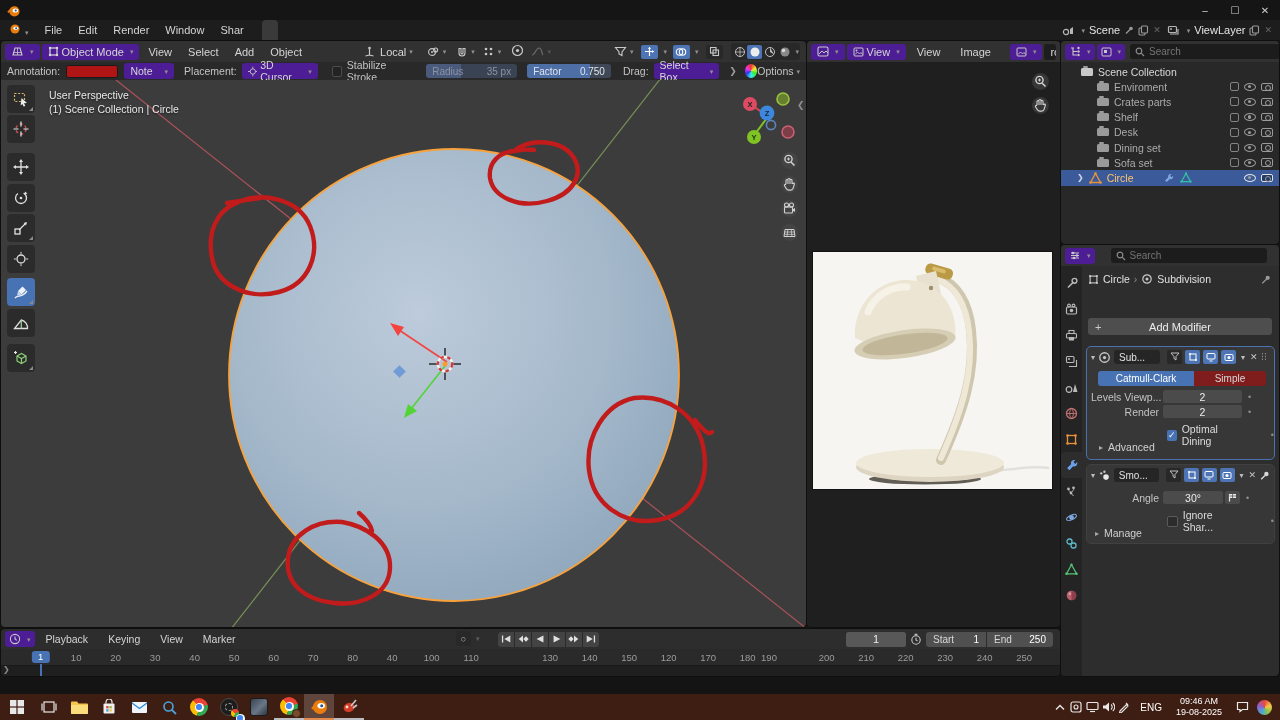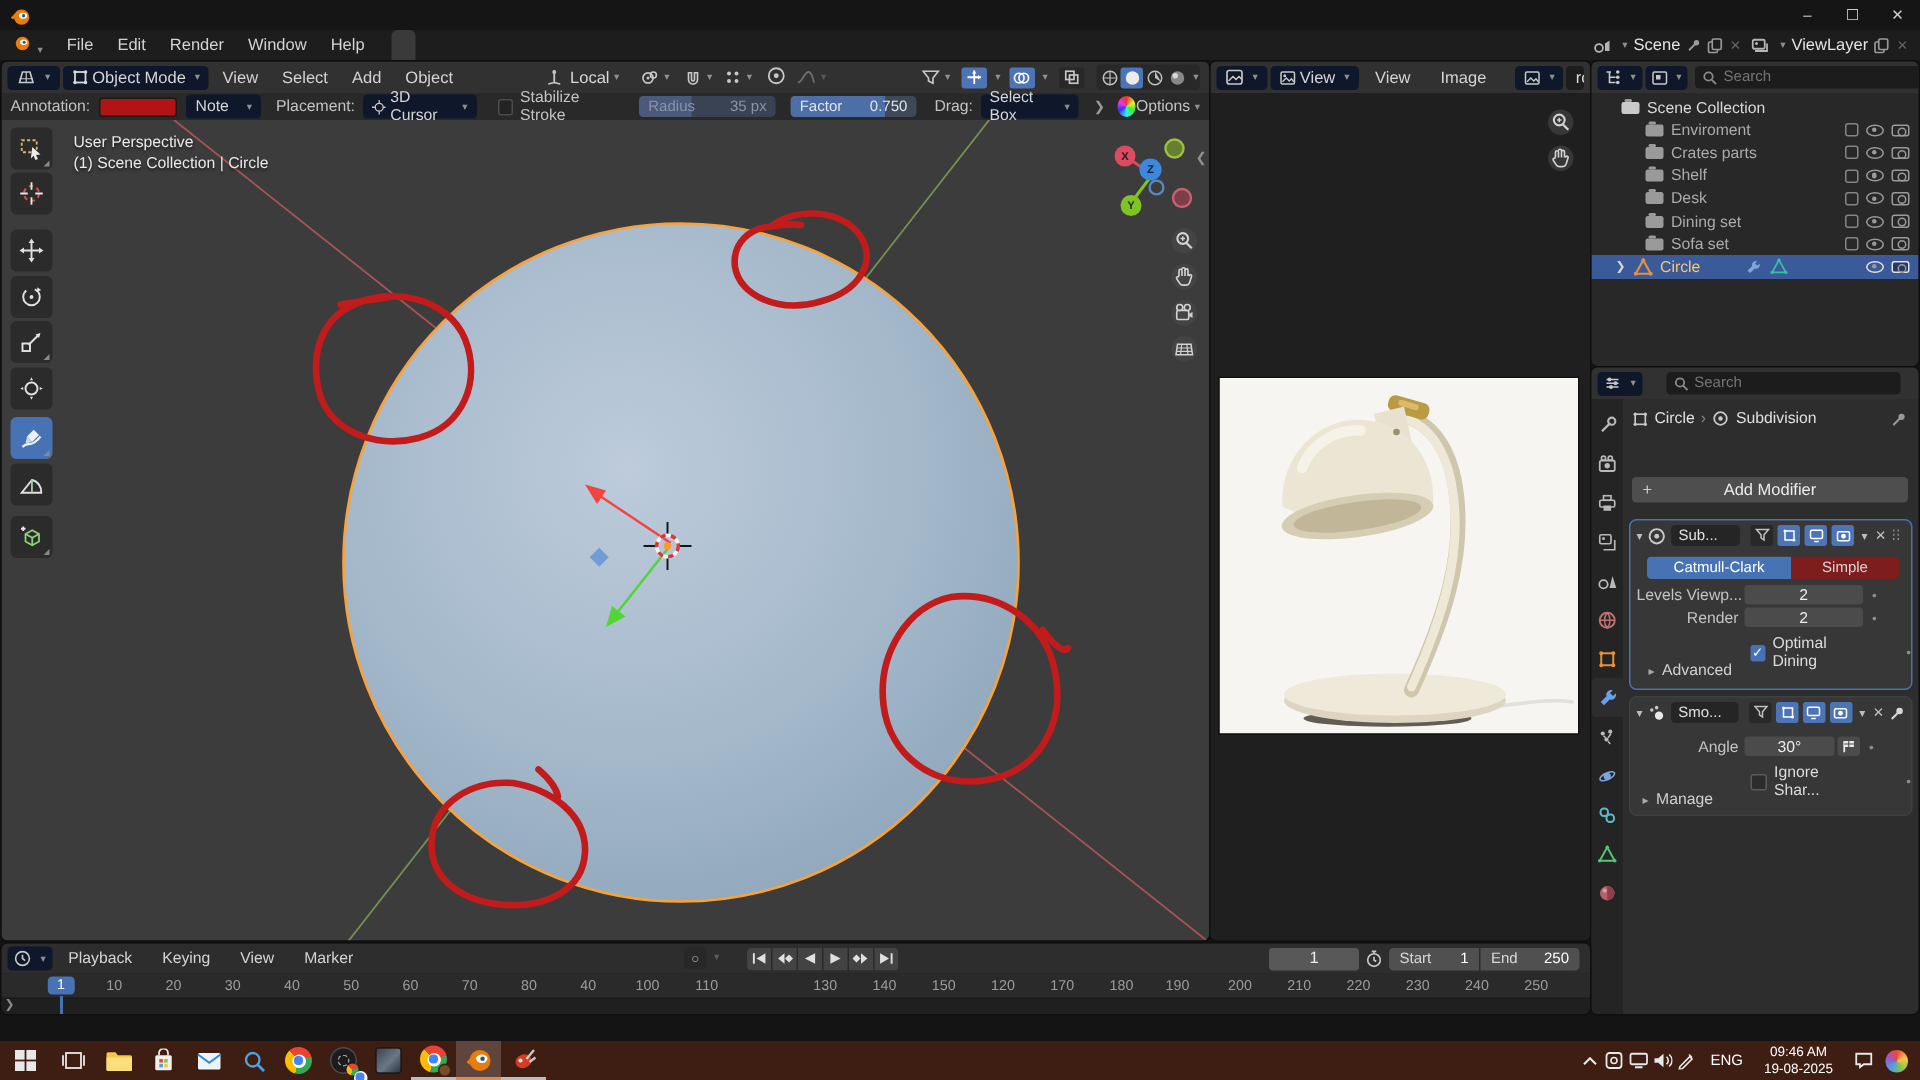--- a/index.html
+++ b/index.html
@@ -1,21 +1,21 @@
 <!DOCTYPE html>
 <html><head>
 <meta charset="utf-8">
 <style>
 *{margin:0;padding:0;box-sizing:border-box}
 body{width:1280px;height:720px;overflow:hidden;background:#000;font-family:"Liberation Sans","DejaVu Sans",sans-serif}
 .screen{position:relative;width:1280px;height:720px;background:#141414;font-size:11px;color:#cdcdcd}
 .abs{position:absolute}
 .flex{display:flex;align-items:center}
 .caret{font-size:7px;color:#909090;margin-left:3px;line-height:1}
-.dd{display:inline-flex;align-items:center;gap:3px;background:#0f172a;border-radius:3px;height:16px;padding:0 6px;color:#d6d6d6}
+.dd{display:inline-flex;align-items:center;gap:3px;background:#4c1d95;border-radius:3px;height:16px;padding:0 6px;color:#d6d6d6}
 .menu{padding:0 8px;height:100%;display:flex;align-items:center;color:#d4d4d4;white-space:nowrap}
 
 .titlebar{left:0;top:0;width:1280px;height:20px;background:#151515;display:flex;align-items:center;gap:6px;padding-left:7px;font-size:10.5px;color:#c9c9c9}
 .winbtn{width:30px;height:20px;display:flex;align-items:center;justify-content:center;color:#cfcfcf;font-size:10px}
 .topbar{left:0;top:20px;width:1280px;height:20px;background:#1d1d1d;display:flex;align-items:center}
 .ws{padding:0 8px;height:20px;display:flex;align-items:center;color:#9b9b9b;white-space:nowrap}
 .ws.active{background:#3a3a3a;color:#f1f1f1;border-radius:4px 4px 0 0}
 
 .editor{position:absolute;border:1px solid #0f0f0f;border-radius:5px;overflow:hidden}
 .hdr{height:21px;background:#313131;display:flex;align-items:center;padding:0 4px;gap:2px;font-size:11px;color:#d8d8d8}
@@ -85,21 +85,21 @@
   <div class="abs topbar">
     <span style="padding:0 8px"><svg width="14" height="12" viewBox="0 0 14 12">
           <circle cx="7" cy="6" r="4.5" fill="#e87d0d"></circle>
           <ellipse cx="7.8" cy="5.2" rx="2.4" ry="1.8" fill="#fff"></ellipse>
           <circle cx="8.1" cy="5.2" r="1" fill="#265787"></circle>
         </svg><span class="caret">▾</span></span>
     <span class="menu">File</span>
       <span class="menu">Edit</span>
       <span class="menu">Render</span>
       <span class="menu">Window</span>
-      <span class="menu">Help</span>
+      <span class="menu">Shar</span>
     <span style="width:10px"></span>
     <span class="ws active"></span>
       <span class="ws"></span>
       <span class="ws"></span>
       <span class="ws"></span>
       <span class="ws"></span>
       <span class="ws"></span>
       <span class="ws"></span>
       <span class="ws"></span>
       <span class="ws"></span>
@@ -964,21 +964,21 @@
         <span class="tick" style="left: 391.15px;">40</span>
         <span class="tick" style="left: 430.65px;">100</span>
         <span class="tick" style="left: 470.15px;">110</span>
         <span class="tick" style="left: 509.65px; margin-top: 25px;">120</span>
         <span class="tick" style="left: 549.15px;">130</span>
         <span class="tick" style="left: 588.65px;">140</span>
         <span class="tick" style="left: 628.15px;">150</span>
         <span class="tick" style="left: 667.65px;">120</span>
         <span class="tick" style="left: 707.15px;">170</span>
         <span class="tick" style="left: 746.65px;">180</span>
-        <span class="tick" style="left: 784px;">190</span>
+        <span class="tick" style="left: 768px;">190</span>
         <span class="tick" style="left: 825.65px;">200</span>
         <span class="tick" style="left: 865.15px;">210</span>
         <span class="tick" style="left: 904.65px;">220</span>
         <span class="tick" style="left: 944.15px;">230</span>
         <span class="tick" style="left: 983.65px;">240</span>
         <span class="tick" style="left: 1023.15px;">250</span>
       <span class="abs" style="left:39.6px;top:1.5px;transform:translateX(-50%);background:#4772b3;color:#fff;font-size:9.5px;padding:0.5px 6.5px;border-radius:3px">1</span>
     </div>
     <div style="position:relative;height:11px;background:#1f1f1f">
       <span class="abs" style="left:39px;top:-2px;width:1.6px;height:13px;background:#4772b3"></span>

